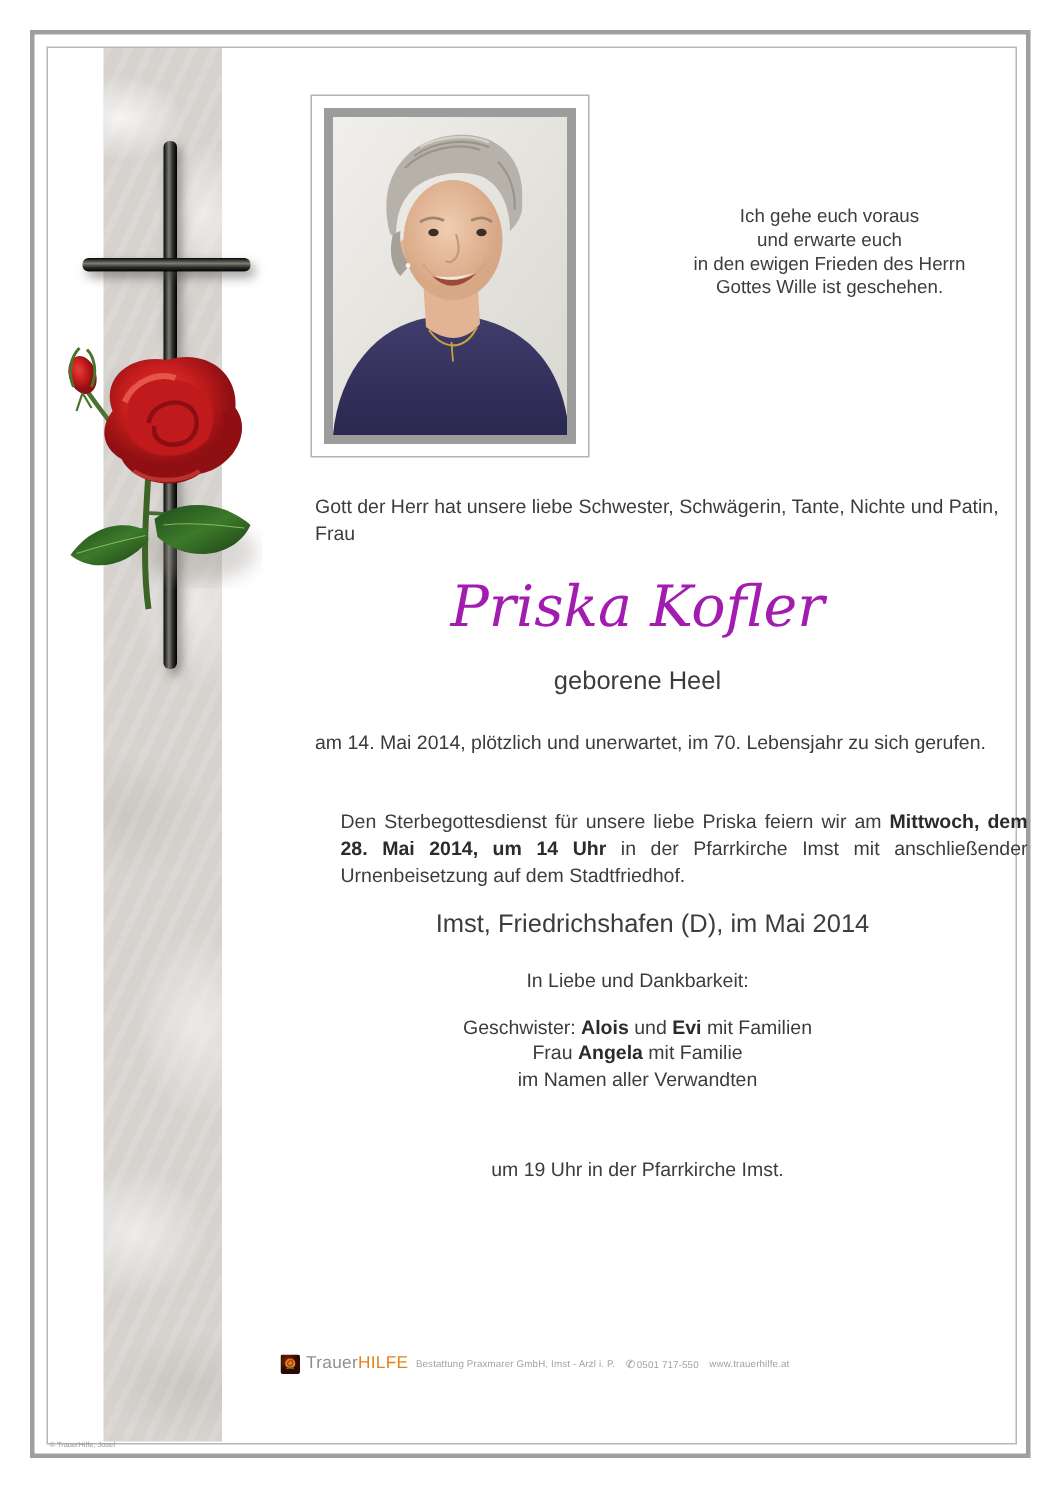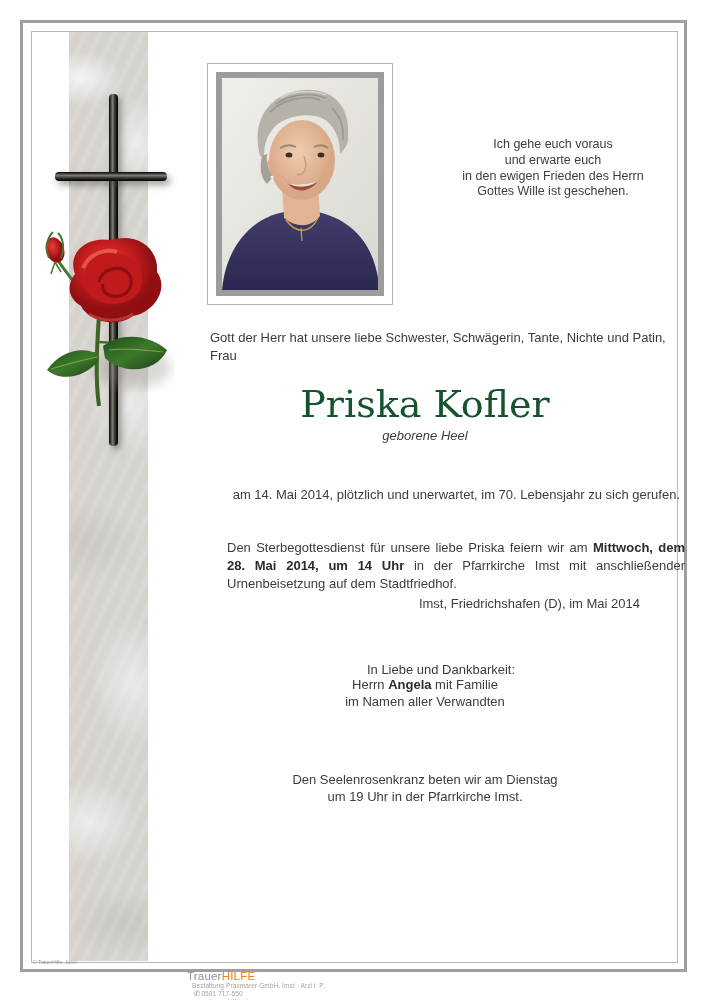--- a/index.html
+++ b/index.html
@@ -37,32 +37,32 @@
   
   .photo-frame{left:207px;top:63px;width:186px;height:242px;background:#fff;
     border:1px solid #b3b3b3;box-sizing:border-box;padding:8px;z-index:4;}
   .photo-inner{width:100%;height:100%;border:6px solid #9c9c9c;box-sizing:border-box;}
   .photo-inner svg{display:block;width:100%;height:100%;}
   
   .verse{left:428px;top:137px;width:250px;text-align:center;font-size:12.5px;line-height:15.8px;color:#3d3d3d;}
   .verse span{display:block;}
   .intro{left:210px;top:329px;width:458px;font-size:13px;line-height:18px;margin:0;}
   .nameblock{left:210px;top:381px;width:430px;text-align:center;}
-  .name{font-family:"DejaVu Serif", serif;font-weight:400;
-    font-size:38px;line-height:46px;color:#14532d;}
-  .maiden{font-size:13px;margin-top:1px;font-style:italic;}
-  .death{left:210px;top:487px;width:470px;font-size:13px;margin:0;white-space:nowrap;text-align:right;}
+  .name{font-family:"DejaVu Serif", serif;font-style:italic;font-weight:400;
+    font-size:38px;line-height:46px;color:#a21caf;}
+  .maiden{font-size:17px;margin-top:17px;}
+  .death{left:210px;top:487px;width:470px;font-size:13px;margin:0;white-space:nowrap;}
   .service{left:210px;top:522px;width:458px;font-size:13px;line-height:18px;margin:17px;text-align:justify;}
   .service b, .fline b{font-weight:700;color:#2b2b2b;}
-  .place{left:210px;top:596px;width:430px;text-align:right;font-size:13px;margin:0;}
-  .dedication{left:210px;top:646px;width:430px;text-align:center;font-size:13px;margin:16px;}
+  .place{left:210px;top:596px;width:430px;text-align:center;font-size:17px;margin:10px;}
+  .dedication{left:210px;top:646px;width:430px;text-align:center;font-size:13px;margin:0;}
   .family{left:210px;top:676px;width:430px;text-align:center;font-size:13px;line-height:17.4px;}
   .rosary{left:210px;top:771px;width:430px;text-align:center;font-size:13px;line-height:17.4px;}
   
-  .footer{left:187px;top:970px;height:16px;display:flex;align-items:flex-start;z-index:5;flex-direction:column;}
+  .footer{left:187px;top:901px;height:16px;display:flex;align-items:center;z-index:5;}
   .logo-icon{width:13px;height:13px;display:inline-block;margin-right:4px;}
   .brand{font-size:11.5px;letter-spacing:.2px;}
   .b-gray{color:#8f8f8f;}
   .b-orange{color:#e6821a;}
   .finfo,.fphone,.fsite{font-size:6.5px;color:#a3a3a3;letter-spacing:.1px;}
   .finfo{margin-left:5px;}
   .fphone{margin-left:7px;}
   .fsite{margin-left:7px;}
   .ph-icon{font-size:7.5px;color:#8f8f8f;margin-right:1px;}
   .copyright{left:33px;top:960px;font-size:9px;color:#9a9a9a;
@@ -176,27 +176,29 @@
   <p class="abs service">
     <span>Den Sterbegottesdienst für unsere liebe Priska feiern wir am </span><b>Mittwoch, dem 28. Mai 2014, um 14 Uhr</b><span> in der Pfarrkirche Imst mit anschließender Urnenbeisetzung auf dem Stadtfriedhof.</span>
   </p>
 
   <p class="abs place">Imst, Friedrichshafen (D), im Mai 2014</p>
 
   <p class="abs dedication">In Liebe und Dankbarkeit:</p>
 
   <div class="abs family">
     <div class="fline">
-      <span>Herrn </span><b>Angela</b><span> mit Familie</span>
+      <span>Geschwister: </span><b>Alois</b><span> und </span><b>Evi</b><span> mit Familien</span>
+    </div>
+    <div class="fline">
+      <span>Frau </span><b>Angela</b><span> mit Familie</span>
     </div>
     <div class="fline">im Namen aller Verwandten</div>
   </div>
 
   <div class="abs rosary">
-    <div>Den Seelenrosenkranz beten wir am Dienstag</div>
     <div>um 19 Uhr in der Pfarrkirche Imst.</div>
   </div>
 
   <div class="abs footer">
     <svg class="logo-icon" viewBox="0 0 13 13">
       <defs>
         <radialGradient id="lgbg" cx="35%" cy="30%">
           <stop offset="0" stop-color="#7a2410"></stop>
             <stop offset="1" stop-color="#2b0a04"></stop>
         </radialGradient>

